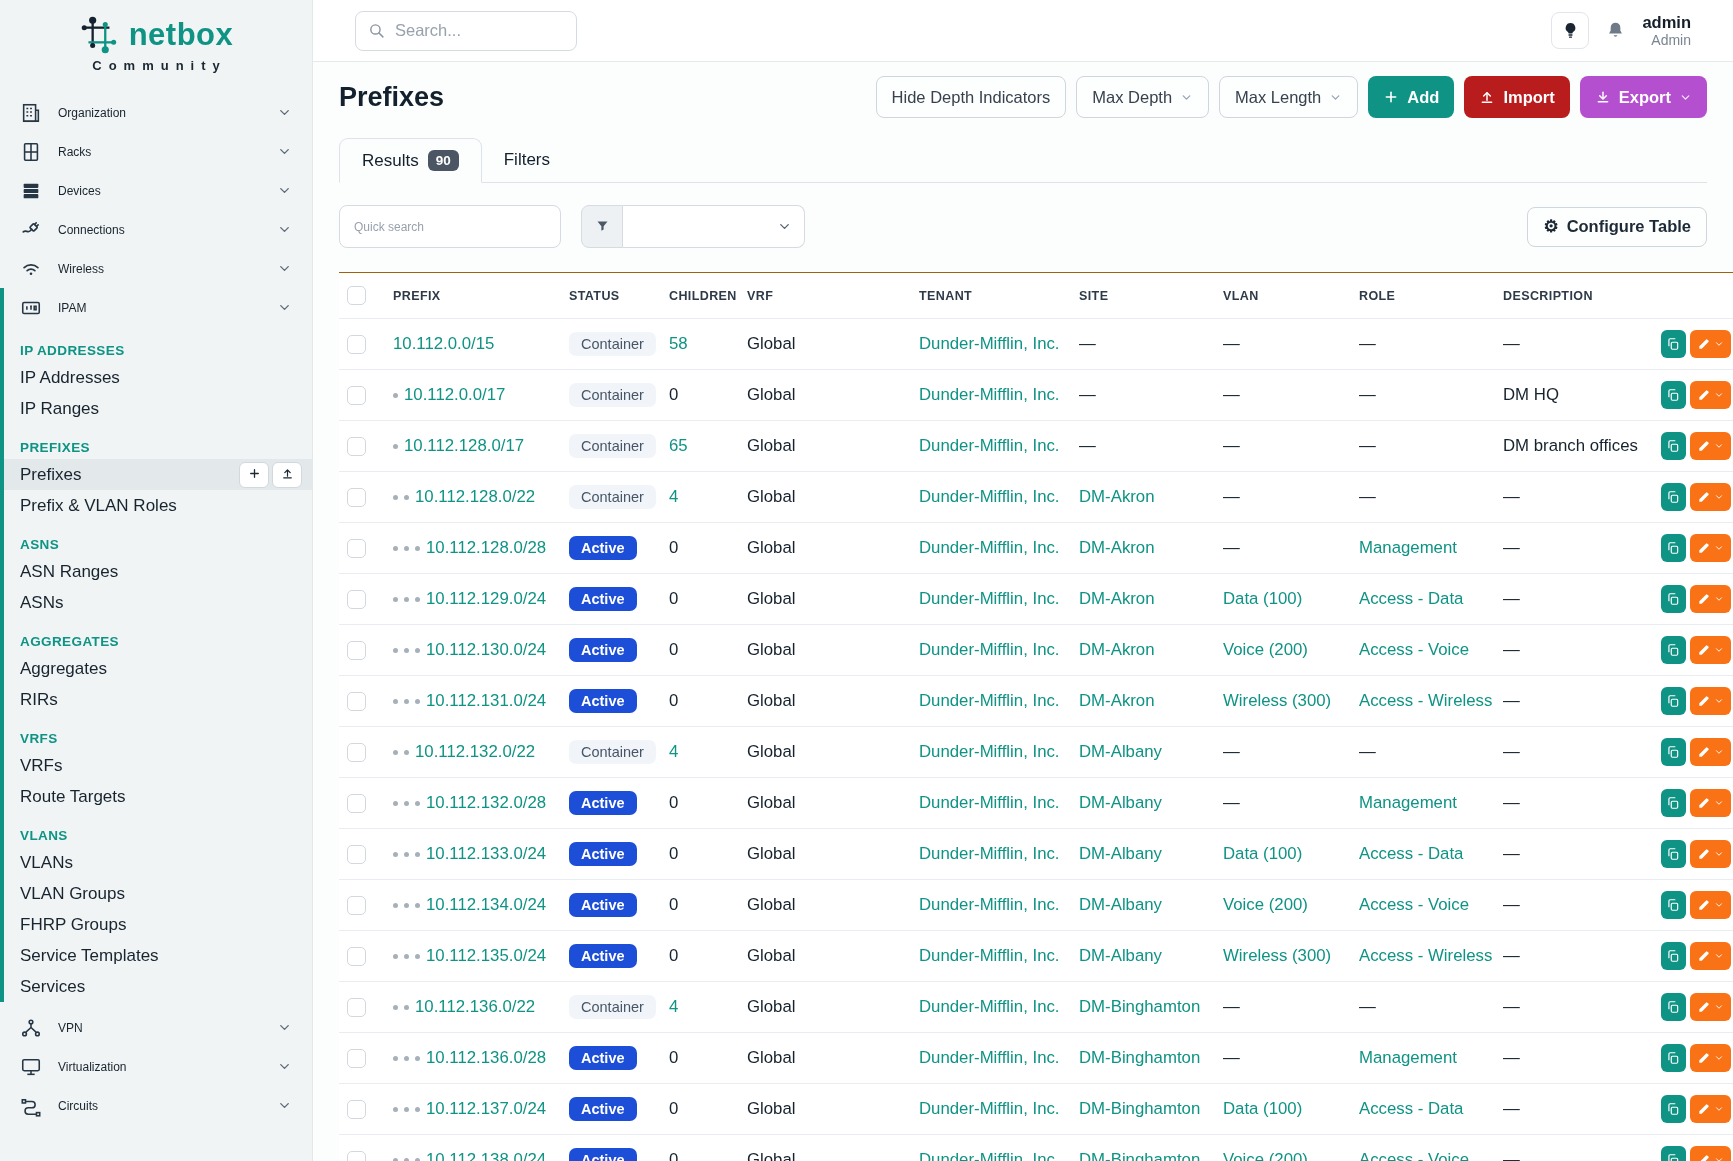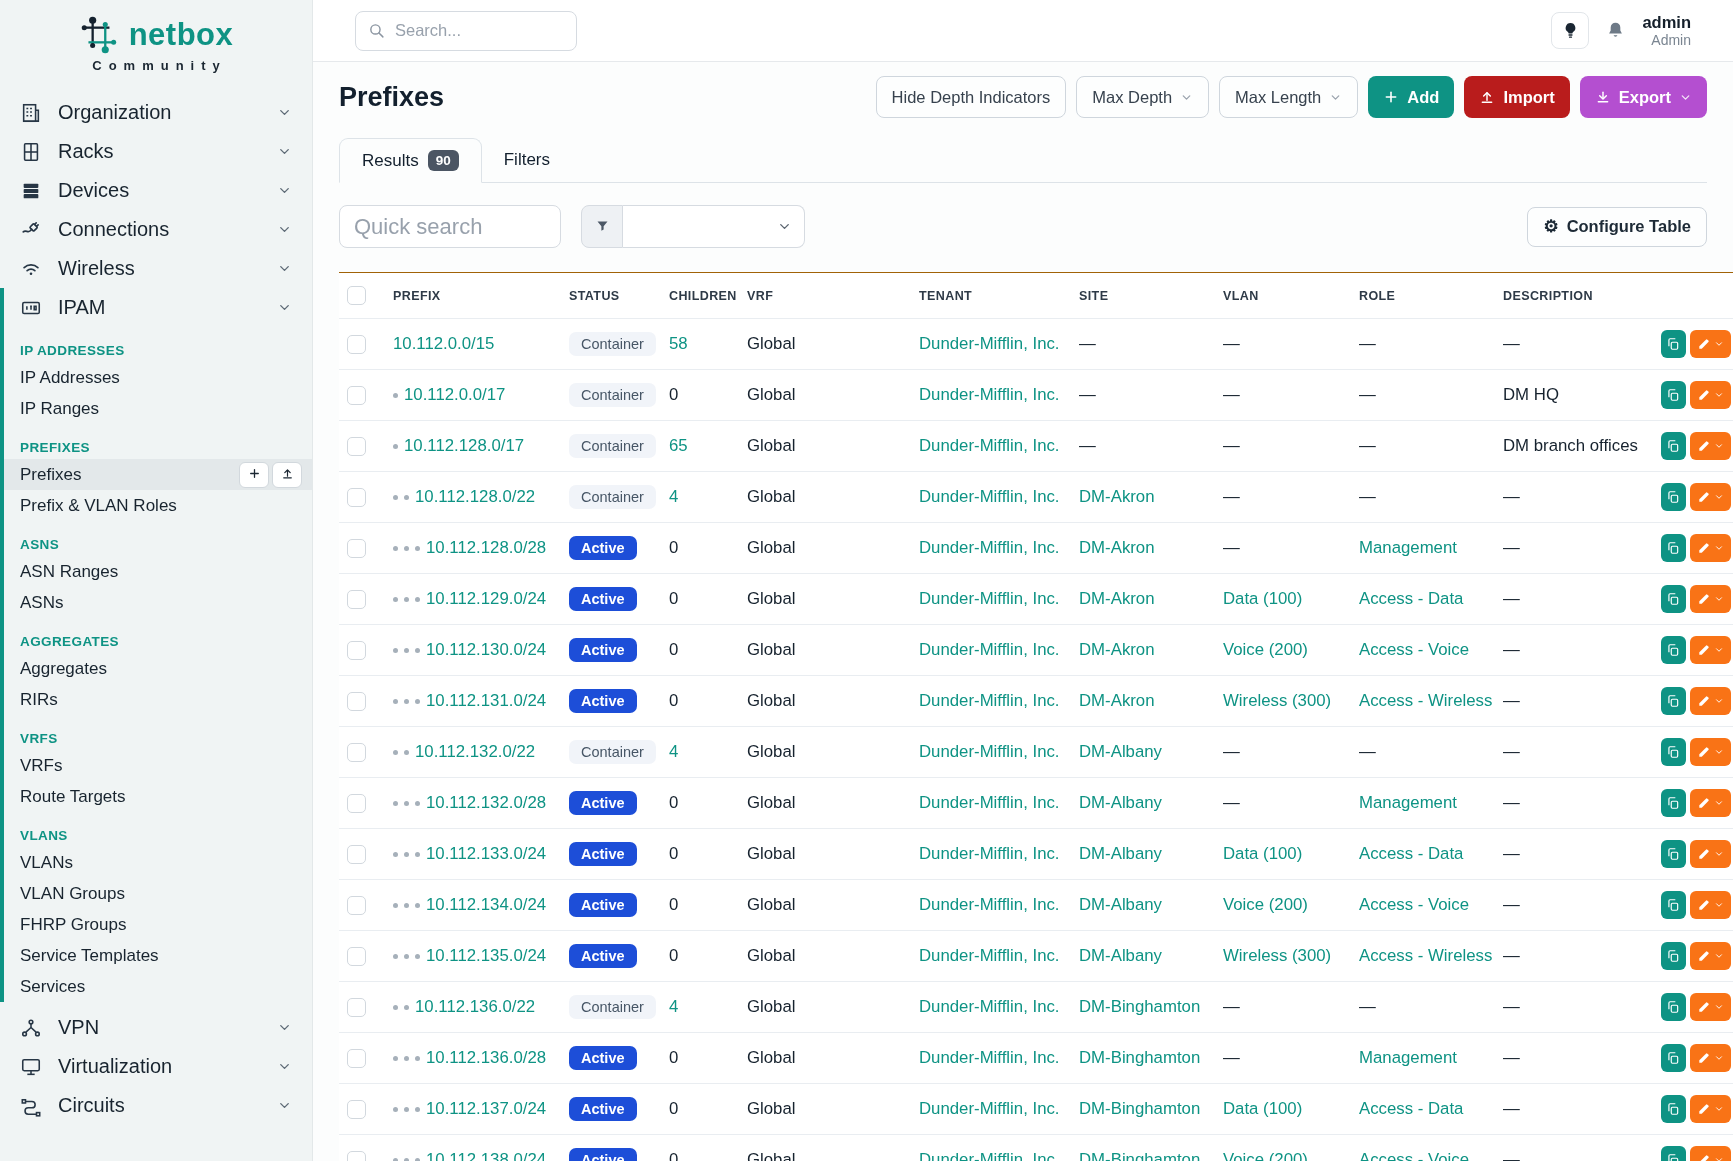--- a/index.html
+++ b/index.html
@@ -10,21 +10,21 @@
   .sidebar { width:313px; min-width:313px; background:#f0f4f4; height:100%; overflow:hidden; border-right:1px solid #e3e8e9; }
   .logo-block { padding:14px 10px 10px; text-align:center; }
   .logo-row { display:flex; align-items:center; justify-content:center; gap:8px; }
   .logo-row svg { width:42px; height:42px; }
   .brand-name { font-size:31px; font-weight:800; color:#0e9384; letter-spacing:.5px;text-align:center; }
   .brand-sub { margin-top:2px; font-size:13px; font-weight:600; letter-spacing:7px; color:#1b2732; text-indent:7px;text-align:center; }
   .nav { margin-top:10px; }
   .nav-item { display:flex; align-items:center; gap:16px; padding:8px 20px; height:39px; cursor:pointer; }
   .nav-item .icon { width:22px; height:22px; color:#273645; flex:none; display:flex; }
   .nav-item .icon svg { width:22px; height:22px; }
-  .nav-label { font-size:20px; color:#18242f; flex:1; }
+  .nav-label { font-size:12px; color:#18242f; flex:1; }
   .chev { width:15px; height:15px; color:#5e6a76; display:flex; }
   .chev svg { width:15px; height:15px; }
   .ipam-block { border-left:4px solid #0e9384; }
   .ipam-block .nav-item { padding-left:16px; }
   .group-title { font-size:13.5px; font-weight:700; letter-spacing:.4px; color:#0e9384; padding:16px 18px 4px 16px; }
   .group-link { display:flex; align-items:center; justify-content:space-between; padding:5px 10px 5px 16px; font-size:17px; color:#18242f; height:31px; cursor:pointer; }
   .group-link.active { background:#e3e8ea; }
   .mini-btns { display:flex; gap:3px; }
   .mini-btn { width:30px; height:26px; background:#fff; border:1px solid #d2d8dd; border-radius:6px; display:flex; align-items:center; justify-content:center; color:#1b2733; cursor:pointer; }
   .mini-btn svg { width:13px; height:13px; }
@@ -60,21 +60,21 @@
   .btn-import { background:#b91c1c; color:#fff; border:none; font-weight:600; }
   .btn-export { background:#b44fd0; color:#ffffff; border:none; font-weight:600; }
 
   .tabs { margin-top:20px; display:flex; border-bottom:1px solid #dde3e8; }
   .tab { display:flex; align-items:center; gap:9px; padding:11px 22px; font-size:17px; color:#13202e; cursor:pointer; }
   .tab.active { background:#fcfdfd; border:1px solid #dde3e8; border-bottom:1px solid #fcfdfd; border-radius:9px 9px 0 0; margin-bottom:-1px; }
   .count-badge { background:#4b5563; color:#fff; font-size:13.5px; font-weight:700; border-radius:6px; padding:3px 8px; }
 
   .controls { margin-top:22px; display:flex; align-items:center; justify-content:space-between; }
   .controls-left { display:flex; align-items:center; gap:20px; }
-  .quick-search { width:222px; height:43px; border:1px solid #d6dbe1; border-radius:8px; padding:0 14px; font-size:22px; font-family:inherit; color:#1b2733; outline:none; background:#fff; }
+  .quick-search { width:222px; height:43px; border:1px solid #d6dbe1; border-radius:8px; padding:0 14px; font-size:12px; font-family:inherit; color:#1b2733; outline:none; background:#fff; }
   .quick-search::placeholder { color:#98a1ac; }
   .filter-group { display:flex; }
   .funnel-addon { width:42px; height:43px; background:#eef1f4; border:1px solid #d6dbe1; border-radius:8px 0 0 8px; display:flex; align-items:center; justify-content:center; color:#4c5866; }
   .funnel-addon svg { width:15px; height:15px; }
   .filter-select { width:182px; height:43px; background:#fff; border:1px solid #d6dbe1; border-left:none; border-radius:0 8px 8px 0; display:flex; align-items:center; justify-content:flex-end; padding:0 12px; color:#5b6570; cursor:pointer; }
   .filter-select svg { width:15px; height:15px; }
 
   .table-wrap { margin-top:24px; }
   table { width:100%; border-collapse:collapse; table-layout:fixed; background:#fff; }
   col.c-cb{width:46px} col.c-prefix{width:176px} col.c-status{width:100px} col.c-child{width:78px}

